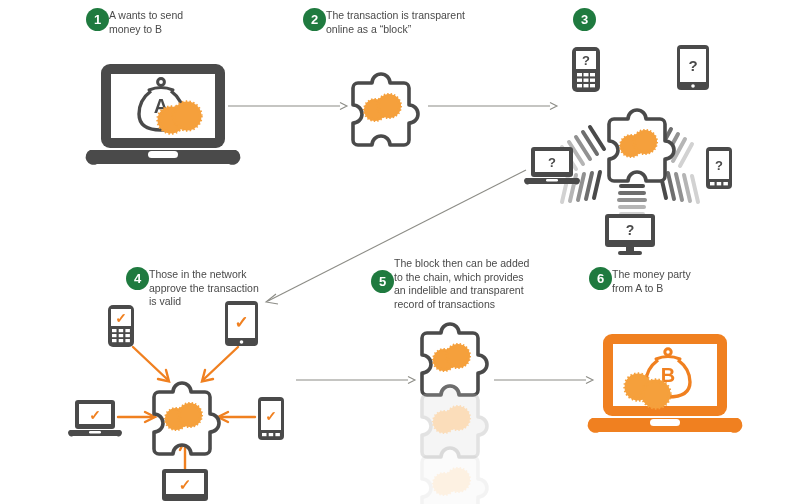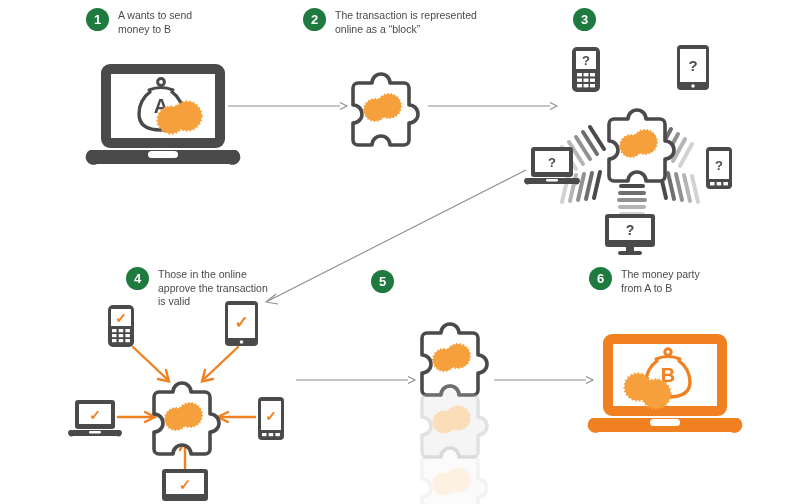--- a/index.html
+++ b/index.html
@@ -11,56 +11,60 @@
   #stage{position:absolute;left:0;top:0;width:800px;height:504px;}
   .step{position:absolute;display:flex;align-items:flex-start;}
   .badge{
     width:23px;height:23px;border-radius:50%;
     background:#1F7A3F;color:#ffffff;
     font-size:13px;font-weight:bold;
     display:flex;align-items:center;justify-content:center;
     flex:0 0 auto;line-height:1;
   }
   .steptext{
-    margin-left:9px;font-size:10.5px;color:#4A4A4A;
+    font-size:10.5px;color:#4A4A4A;
     line-height:13.5px;white-space:pre-line;padding-top:1px;
   }
   .art{position:absolute;}
   svg{display:block;overflow:visible;}
 </style>
 </head>
 <body>
 
 <div id="stage">
 
   <div class="step" style="left:86px;top:8px;">
     <div class="badge">1</div>
     <div class="steptext">A wants to send
 money to B</div>
   </div>
 
   <div class="step" style="left:303px;top:8px;">
     <div class="badge">2</div>
-    <div class="steptext">The transaction is represented
+    <div class="steptext">The transaction is transparent
 online as a “block”</div>
   </div>
 
   <div class="step" style="left:573px;top:8px;">
     <div class="badge">3</div>
   </div>
 
   <div class="step" style="left:126px;top:267px;">
     <div class="badge">4</div>
-    <div class="steptext">Those in the online
+    <div class="steptext">Those in the network
 approve the transaction
 is valid</div>
   </div>
 
   <div class="step" style="left:371px;top:256px;">
     <div class="badge" style="margin-top:14px;">5</div>
+    <div class="steptext">The block then can be added
+to the chain, which provides
+an indelible and transparent
+record of transactions</div>
   </div>
 
   <div class="step" style="left:589px;top:267px;">
     <div class="badge">6</div>
     <div class="steptext">The money party
 from A to B</div>
   </div>
 
   <div class="art" style="left:88px;top:62px;">
     <svg width="150" height="110" viewBox="0 0 150 110">

